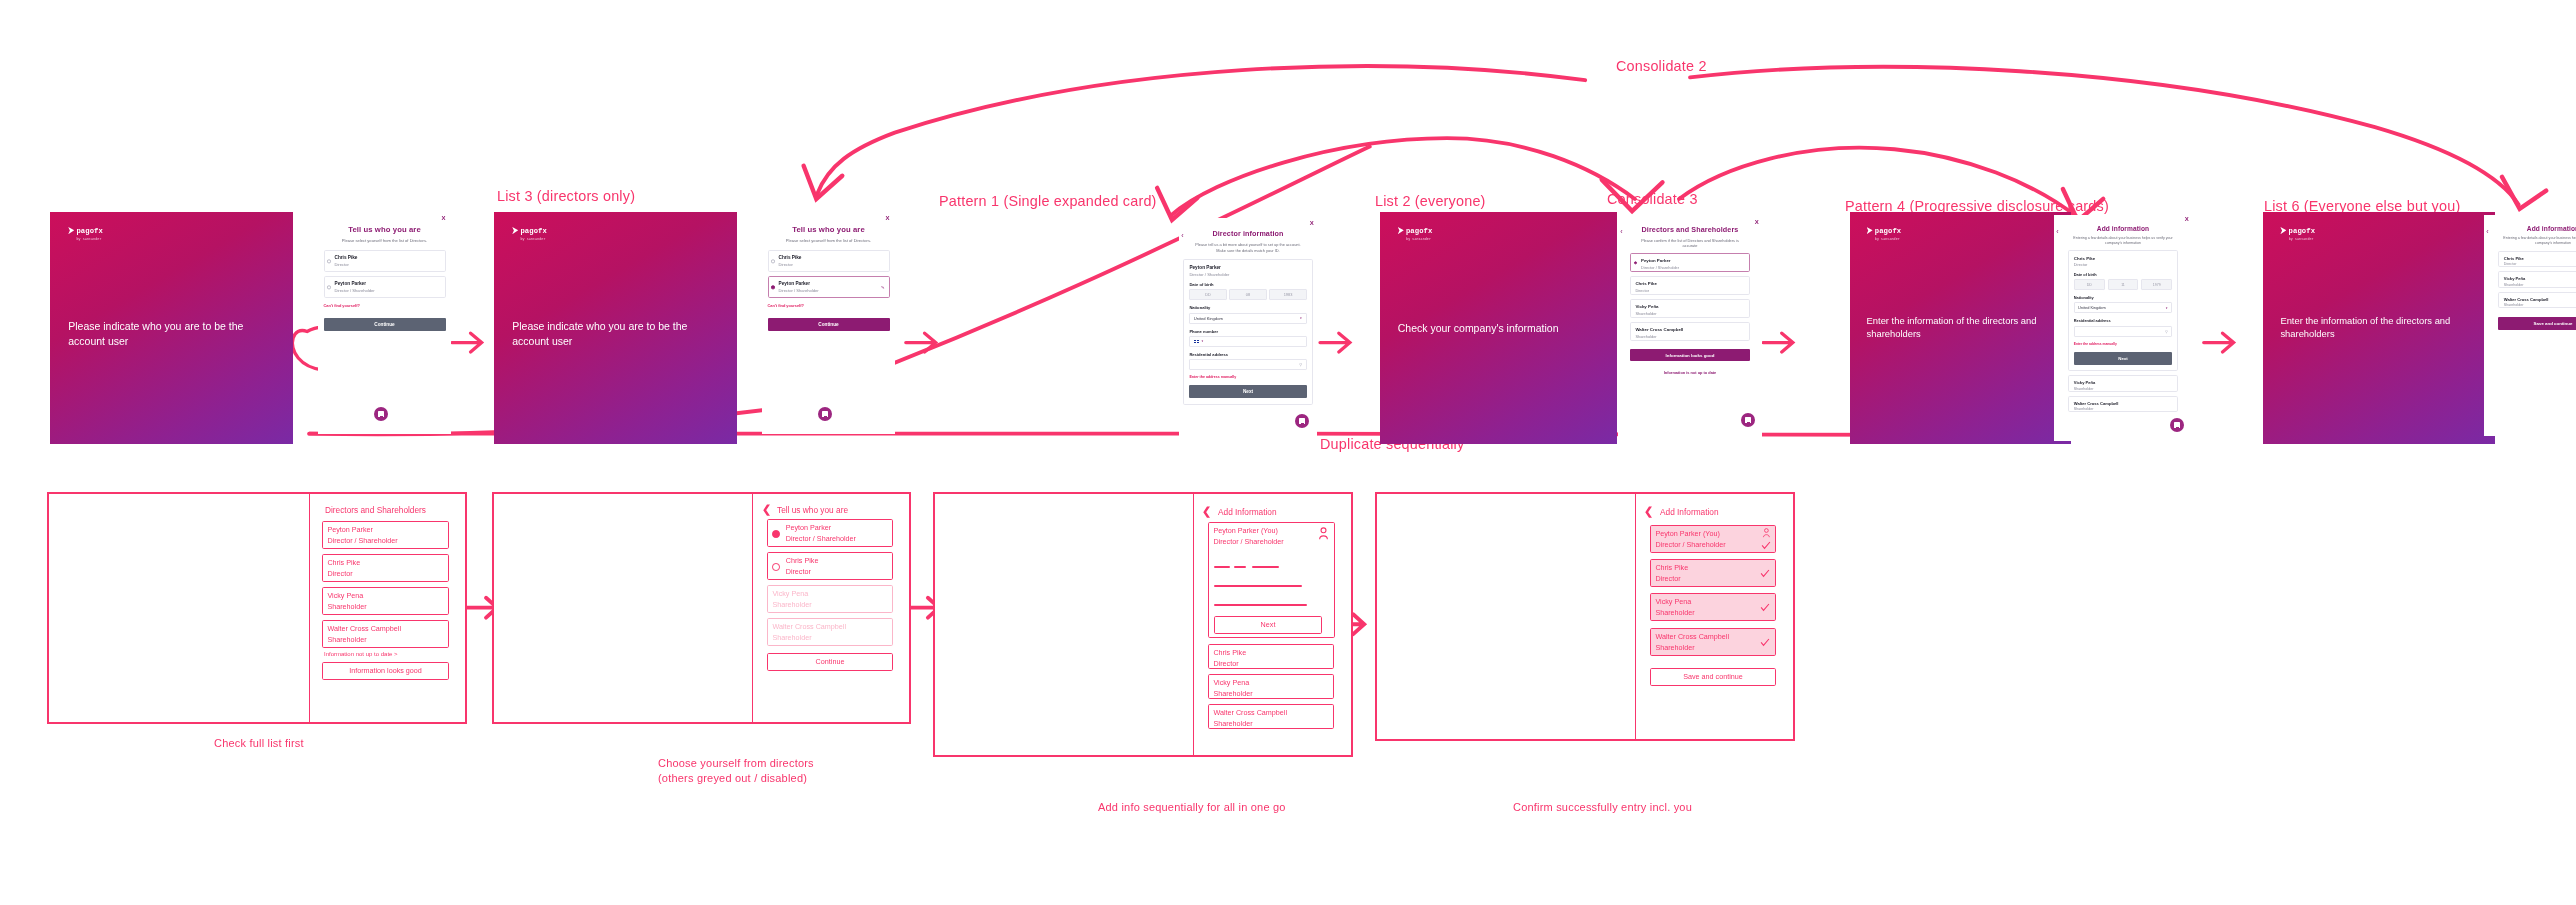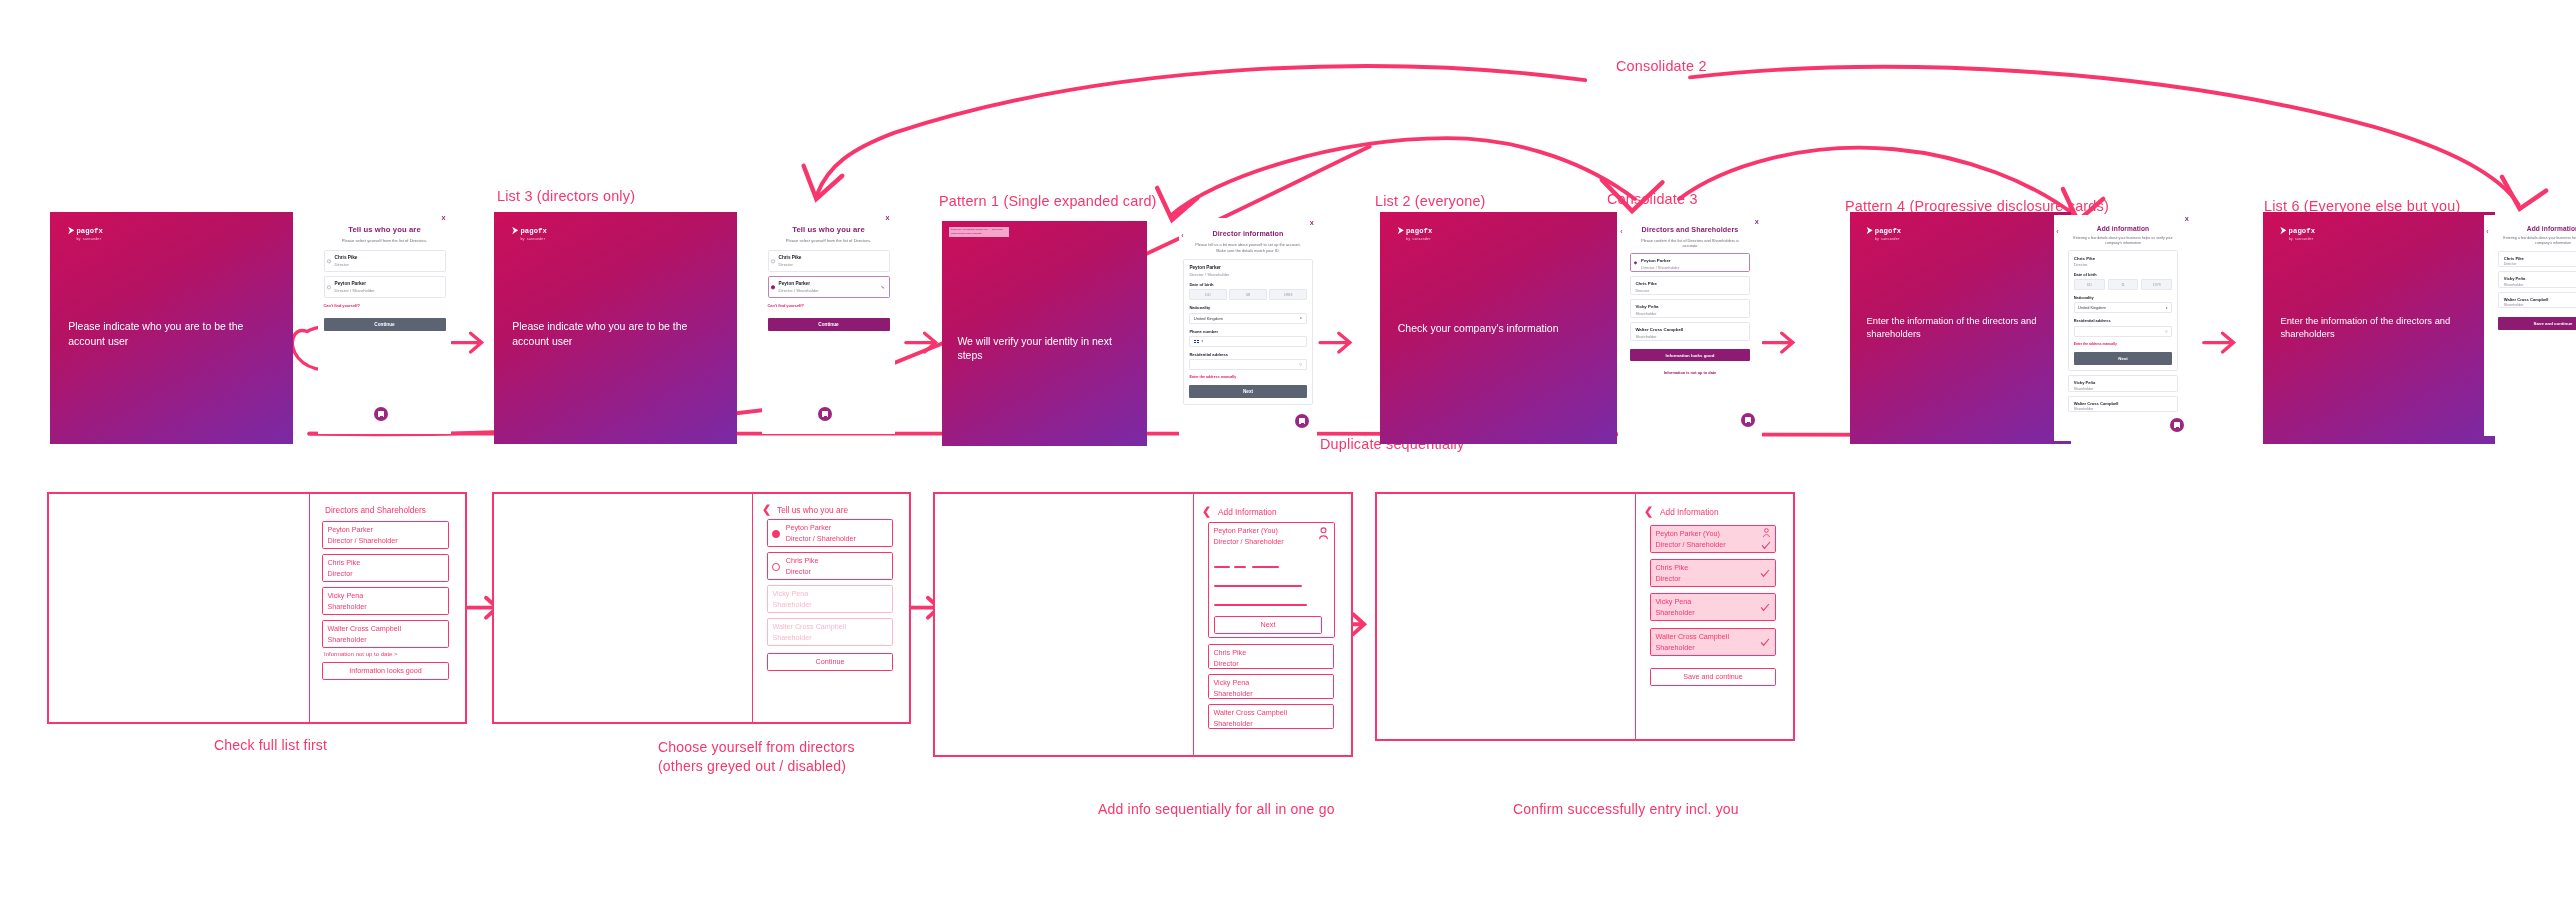--- a/index.html
+++ b/index.html
@@ -14,21 +14,21 @@
 
   
   .anno {
     position:absolute;
     color:#f8356c;
     font-family:"Liberation Sans", sans-serif;
     font-size:14.4px;
     white-space:nowrap;
     letter-spacing:0.2px;
   }
-  .anno.cap { font-size:14px; line-height:1.35; white-space:pre-line; }
+  .anno.cap { font-size:11px; line-height:1.35; white-space:pre-line; }
 
   
   #ink { position:absolute; left:0; top:0; width:2576px; height:906px; pointer-events:none; }
 
   
   .hero {
     position:absolute;
     background:linear-gradient(150deg,#cc0f5b 0%, #b51263 35%, #8e2191 78%, #7a2aa5 100%);
     overflow:hidden;
   }
@@ -244,24 +244,20 @@
         <span class="edit" style="font-size:4.4px">✎</span>
       </div>
       <div class="minilink" style="font-size:3.9px">Can't find yourself?</div>
       <div class="btn primary" style="font-size:4.7px;margin-top:10px">Continue</div>
     </div>
     <div class="mbadge" style="left:56px;top:194px">
         <i></i>
       </div>
   </div>
 
-  <div class="hero" style="left:942px;top:221px;width:205px;height:225px;">
-    <div class="sticky" style="left:6.6px;top:5.5px">Roadmap: prioritisation modal copy — dimension cards 2 Enrol(Card) highlight...</div>
-    <div class="headline" style="top:50%">We will verify your identity in next steps</div>
-  </div>
 
   <div class="panel" style="left:1179px;top:218px;width:138px;height:221px;font-size:4.4px;">
     <div class="backchev" style="left:2.2px;top:13.3px;font-size:7.2px">‹</div>
     <div class="closex" style="right:3.3px;top:2.2px;font-size:6px">X</div>
     <div class="ptitle" style="font-size:7.2px;margin-top:11px">Director information</div>
     <div class="psub" style="font-size:3.9px;padding:0 12px">Please tell us a bit more about yourself to set up the account. Make sure the details match your ID.</div>
     <div class="card" style="margin:6px 4.4px 0 4.4px;padding:5px 5px 6px 5px">
       <div class="nm" style="font-size:4.7px">Peyton Parker</div>
       <div class="rl" style="font-size:4.1px">Director / Shareholder</div>
 
@@ -459,21 +455,21 @@
     <div class="sk-card muted" style="left:273px;top:91px;width:126px;height:28px">
       <span>Vicky Pena</span><br>
       <span>Shareholder</span>
     </div>
     <div class="sk-card muted" style="left:273px;top:124px;width:126px;height:28px">
       <span>Walter Cross Campbell</span><br>
       <span>Shareholder</span>
     </div>
     <div class="sk-btn" style="left:273px;top:159px;width:126px">Continue</div>
   </div>
-  <div class="anno cap" style="left:658px;top:738px">Choose yourself from directors
+  <div class="anno cap" style="left:658px;top:756px">Choose yourself from directors
 (others greyed out / disabled)</div>
 
   <div class="sketch" style="left:933px;top:492px;width:420px;height:265px;">
     <div class="divider" style="left:258px"></div>
     <div class="sk-back" style="left:267px;top:12px">❮</div>
     <div class="sk-head" style="left:283px;top:13.3px">Add Information</div>
 
     <div class="sk-card" style="left:273px;top:28px;width:127px;height:116px">
       <span>Peyton Parker (You)</span><br>
       <span>Director / Shareholder</span>

